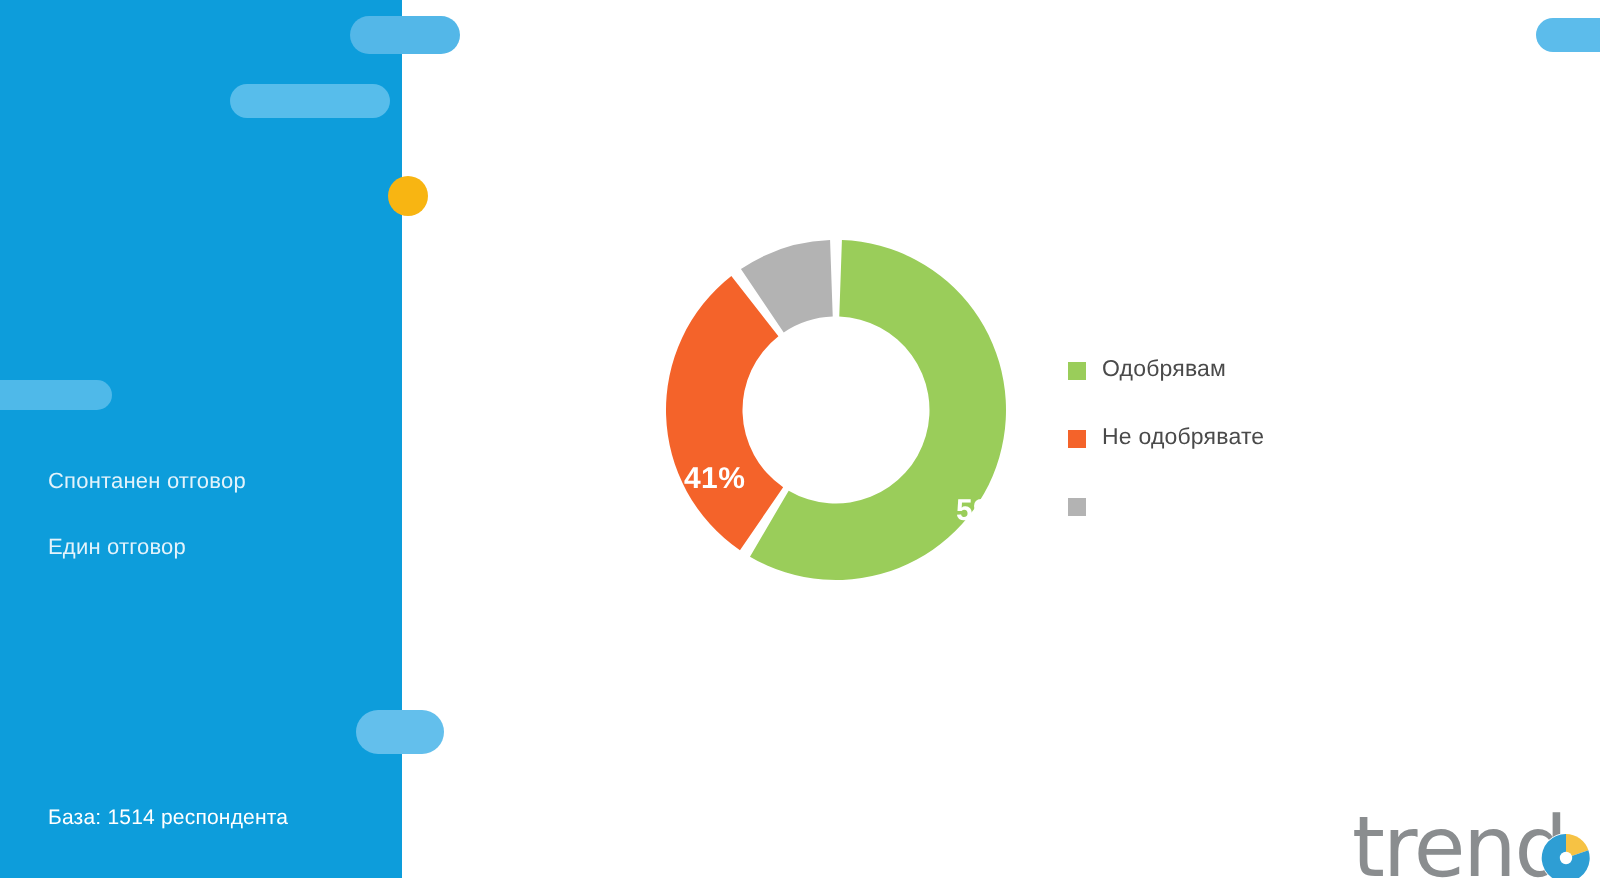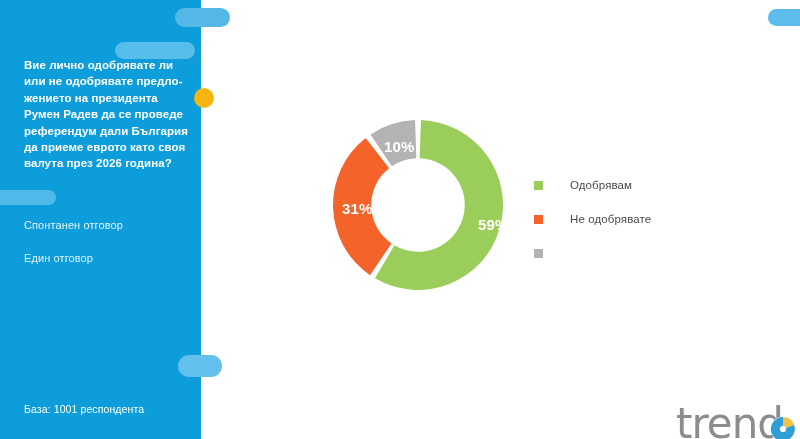--- a/index.html
+++ b/index.html
@@ -47,20 +47,21 @@
   .sub-note {
     position: absolute;
     left: 24px;
     width: 170px;
     color: #e3f3fb;
     font-size: 11px;
     font-weight: normal;
     line-height: 14px;
     letter-spacing: 0.1px;
     z-index: 6;
+    margin-top: 16px;
   }
   #sub-1 { top: 218px; }
   #sub-2 { top: 251px; }
   #base-note {
     position: absolute;
     left: 24px;
     top: 403px;
     width: 175px;
     color: #ffffff;
     font-size: 10.5px;
@@ -122,38 +123,38 @@
   }
   #donut-svg { display: block; }
   .slice-label {
     position: absolute;
     color: #ffffff;
     font-size: 15px;
     font-weight: bold;
     letter-spacing: 0.2px;
     white-space: nowrap;
     z-index: 4;
+    margin-top: 31px;
   }
   #label-approve   { left: 153px; top: 104px; }
   #label-disapprove{ left: 17px;  top: 88px;  }
   #label-dontknow  { left: 59px;  top: 26px;  }
 
   
   #legend {
     position: absolute;
     left: 534px;
     top: 168px;
     width: 250px;
     z-index: 3;
   }
   .legend-row {
     display: flex;
     align-items: center;
     height: 34px;
-    gap: 19px;
   }
   .legend-swatch {
     width: 9px;
     height: 9px;
     flex: 0 0 9px;
     margin-right: 8px;
   }
   .legend-text {
     color: #4a4a4a;
     font-size: 11.5px;
@@ -194,41 +195,34 @@
   <div class="deco" id="deco-pill-top-a"></div>
   <div class="deco" id="deco-pill-top-b"></div>
   <div class="deco" id="deco-pill-left"></div>
   <div class="deco" id="deco-pill-topright"></div>
 
   <div id="sidebar"></div>
 
   <div class="deco" id="deco-dot-orange"></div>
   <div class="deco" id="deco-pill-bottom"></div>
 
-  <div id="question">Вие лично одобрявате ли
-или не одобрявате предло-
-жението на президента
-Румен Радев да се проведе
-референдум дали България
-да приеме еврото като своя
-валута през 2026 година?</div>
   <div class="sub-note" id="sub-1">Спонтанен отговор</div>
   <div class="sub-note" id="sub-2">Един отговор</div>
-  <div id="base-note">База:  1001 респондента</div>
+  <div id="base-note">База:  1514 респондента</div>
 
   <div id="chart-area">
     <svg id="donut-svg" width="186" height="186" viewBox="0 0 186 186">
       <g id="donut-slices">
           <path d="M 95.9664572197126 8.051779703376866 A 85 85 0 1 1 49.98713004970112 166.3136618826169 L 69.34292152733562 133.32251403543933 A 46.75000000000001 46.75000000000001 0 1 0 94.63155147084193 46.27847883685727 Z" fill="#9ACD5A"></path>
           <path d="M 44.97780470888032 163.1346473536551 A 85 85 0 0 1 40.668774597319 26.019085943428664 L 64.21782602852545 56.16049726888576 A 46.75000000000001 46.75000000000001 0 0 0 66.58779258988417 131.57405604451031 Z" fill="#F4632A"></path>
           <path d="M 45.468603204986486 22.531806332821475 A 85 85 0 0 1 90.03354278028736 8.051779703376866 L 91.36844852915804 46.27847883685727 A 46.75000000000001 46.75000000000001 0 0 0 66.85773176274256 54.24249348305181 Z" fill="#B3B3B3"></path>
         </g>
     </svg>
     <span class="slice-label" id="label-approve">59%</span>
-    <span class="slice-label" id="label-disapprove">31%</span>
+    <span class="slice-label" id="label-disapprove">41%</span>
     <span class="slice-label" id="label-dontknow">10%</span>
   </div>
 
   <div id="legend">
     <div class="legend-row">
       <span class="legend-swatch" style="background: rgb(154, 205, 90);"></span>
       <span class="legend-text">Одобрявам</span>
     </div>
     <div class="legend-row">
       <span class="legend-swatch" style="background: rgb(244, 99, 42);"></span>

